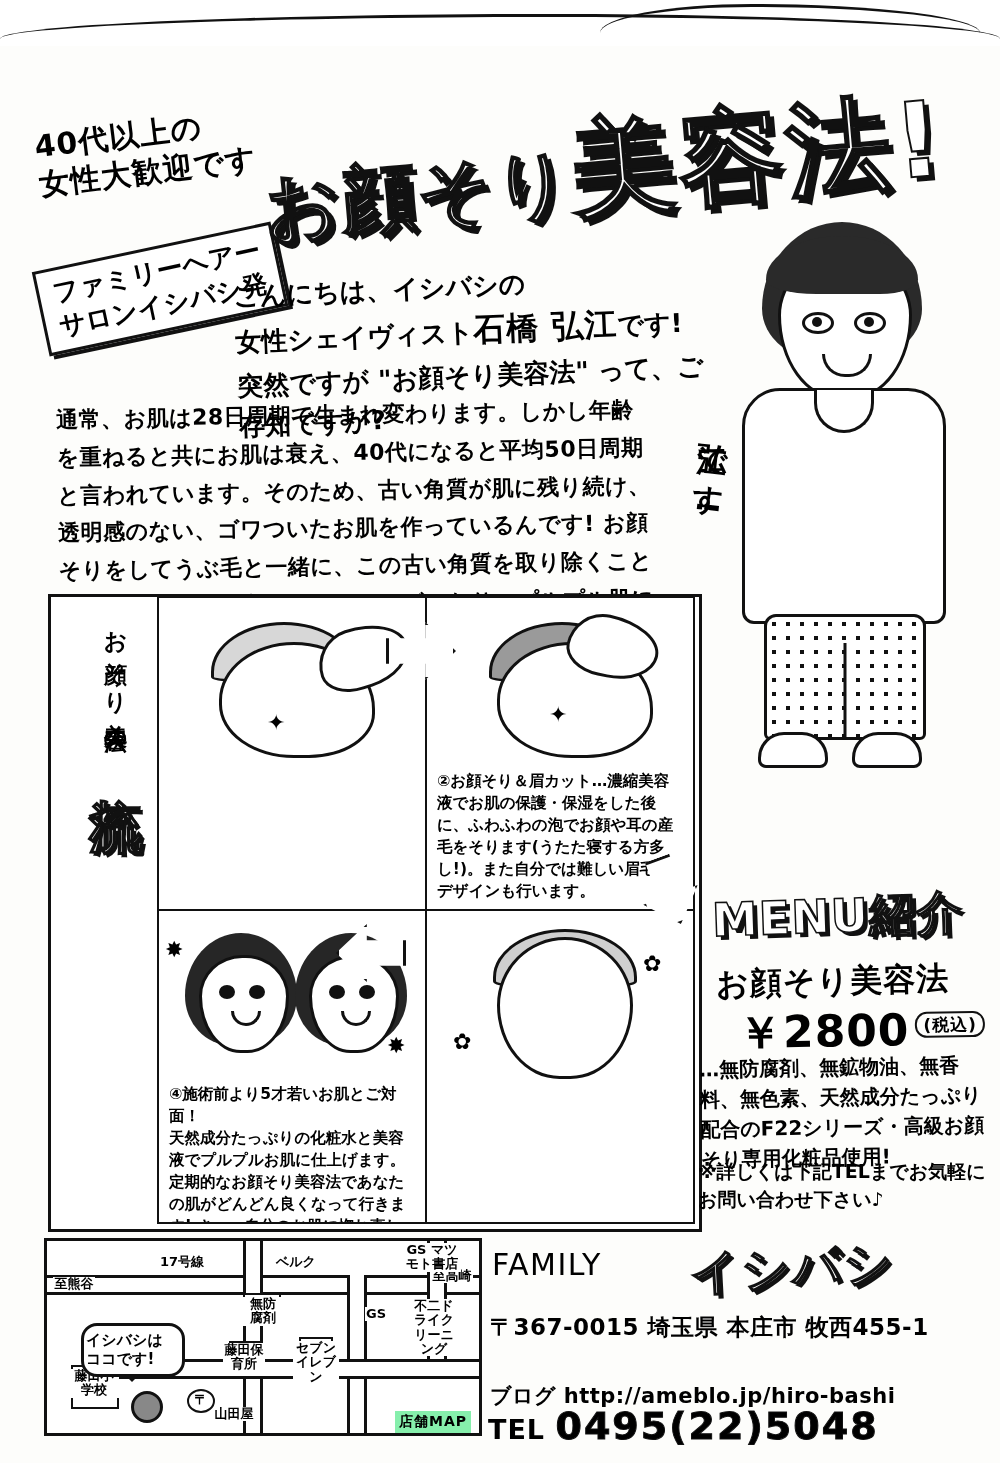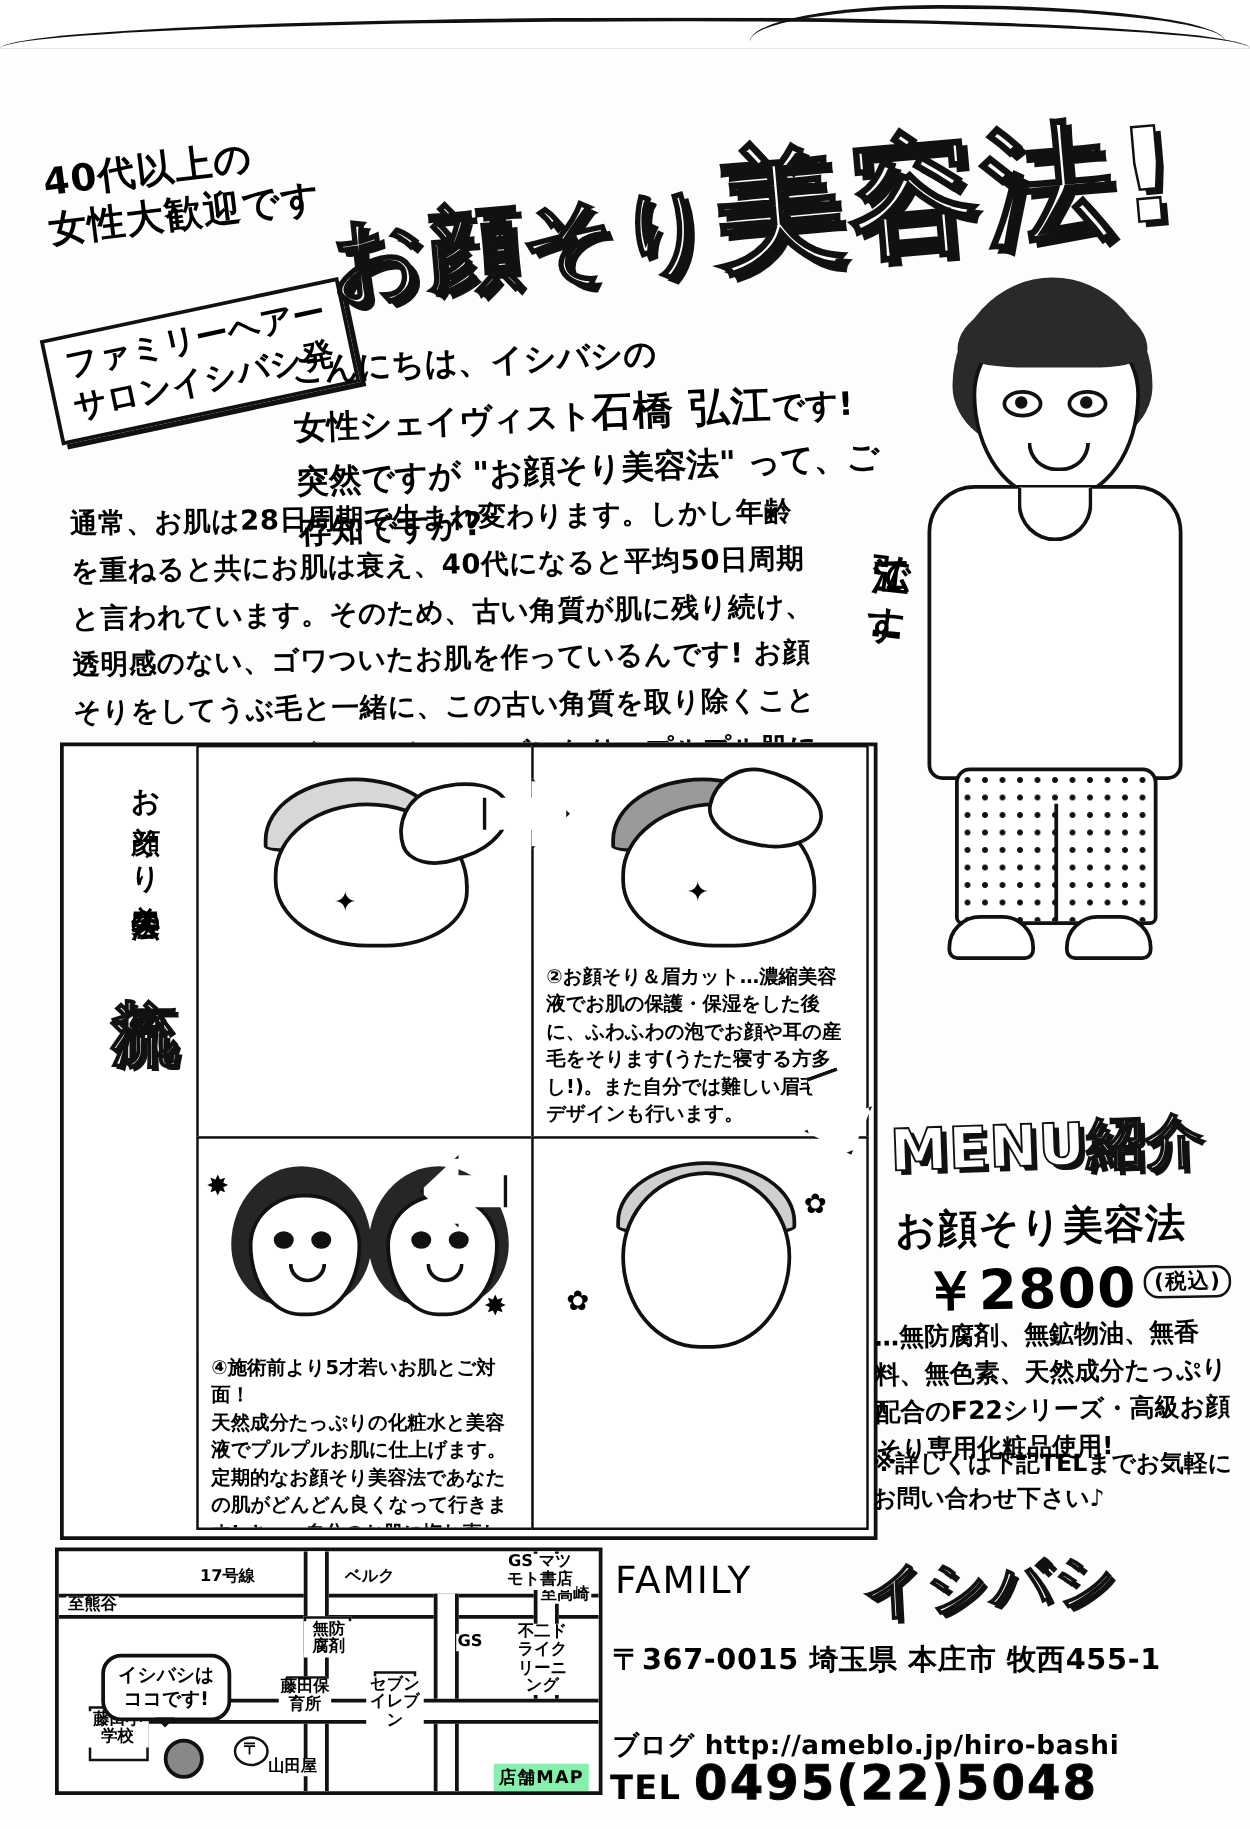--- a/index.html
+++ b/index.html
@@ -418,21 +418,21 @@
     background: #fff;
   }
   .bubble {
     position: absolute;
     left: 34px; top: 82px;
     width: 94px;
     border: 3px solid #111;
     border-radius: 16px;
     background: #fff;
     font-size: 15px;
-    text-align: center;
+    text-align: left;
     padding: 5px 2px;
     line-height: 1.25;
     z-index: 4;
   }
   .bubble:after {
     content: "";
     position: absolute;
     left: 40px; bottom: -16px;
     border: 8px solid transparent;
     border-top-color: #111;

